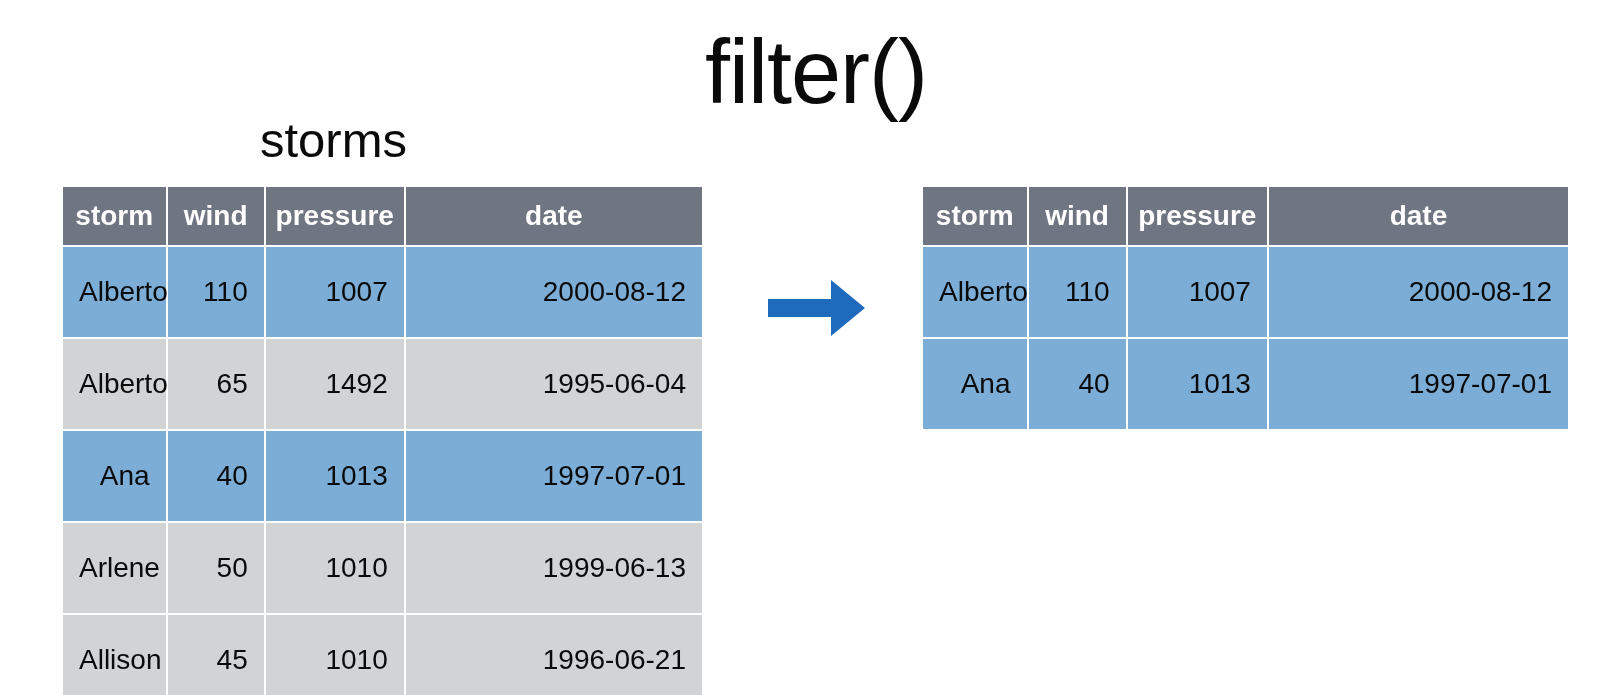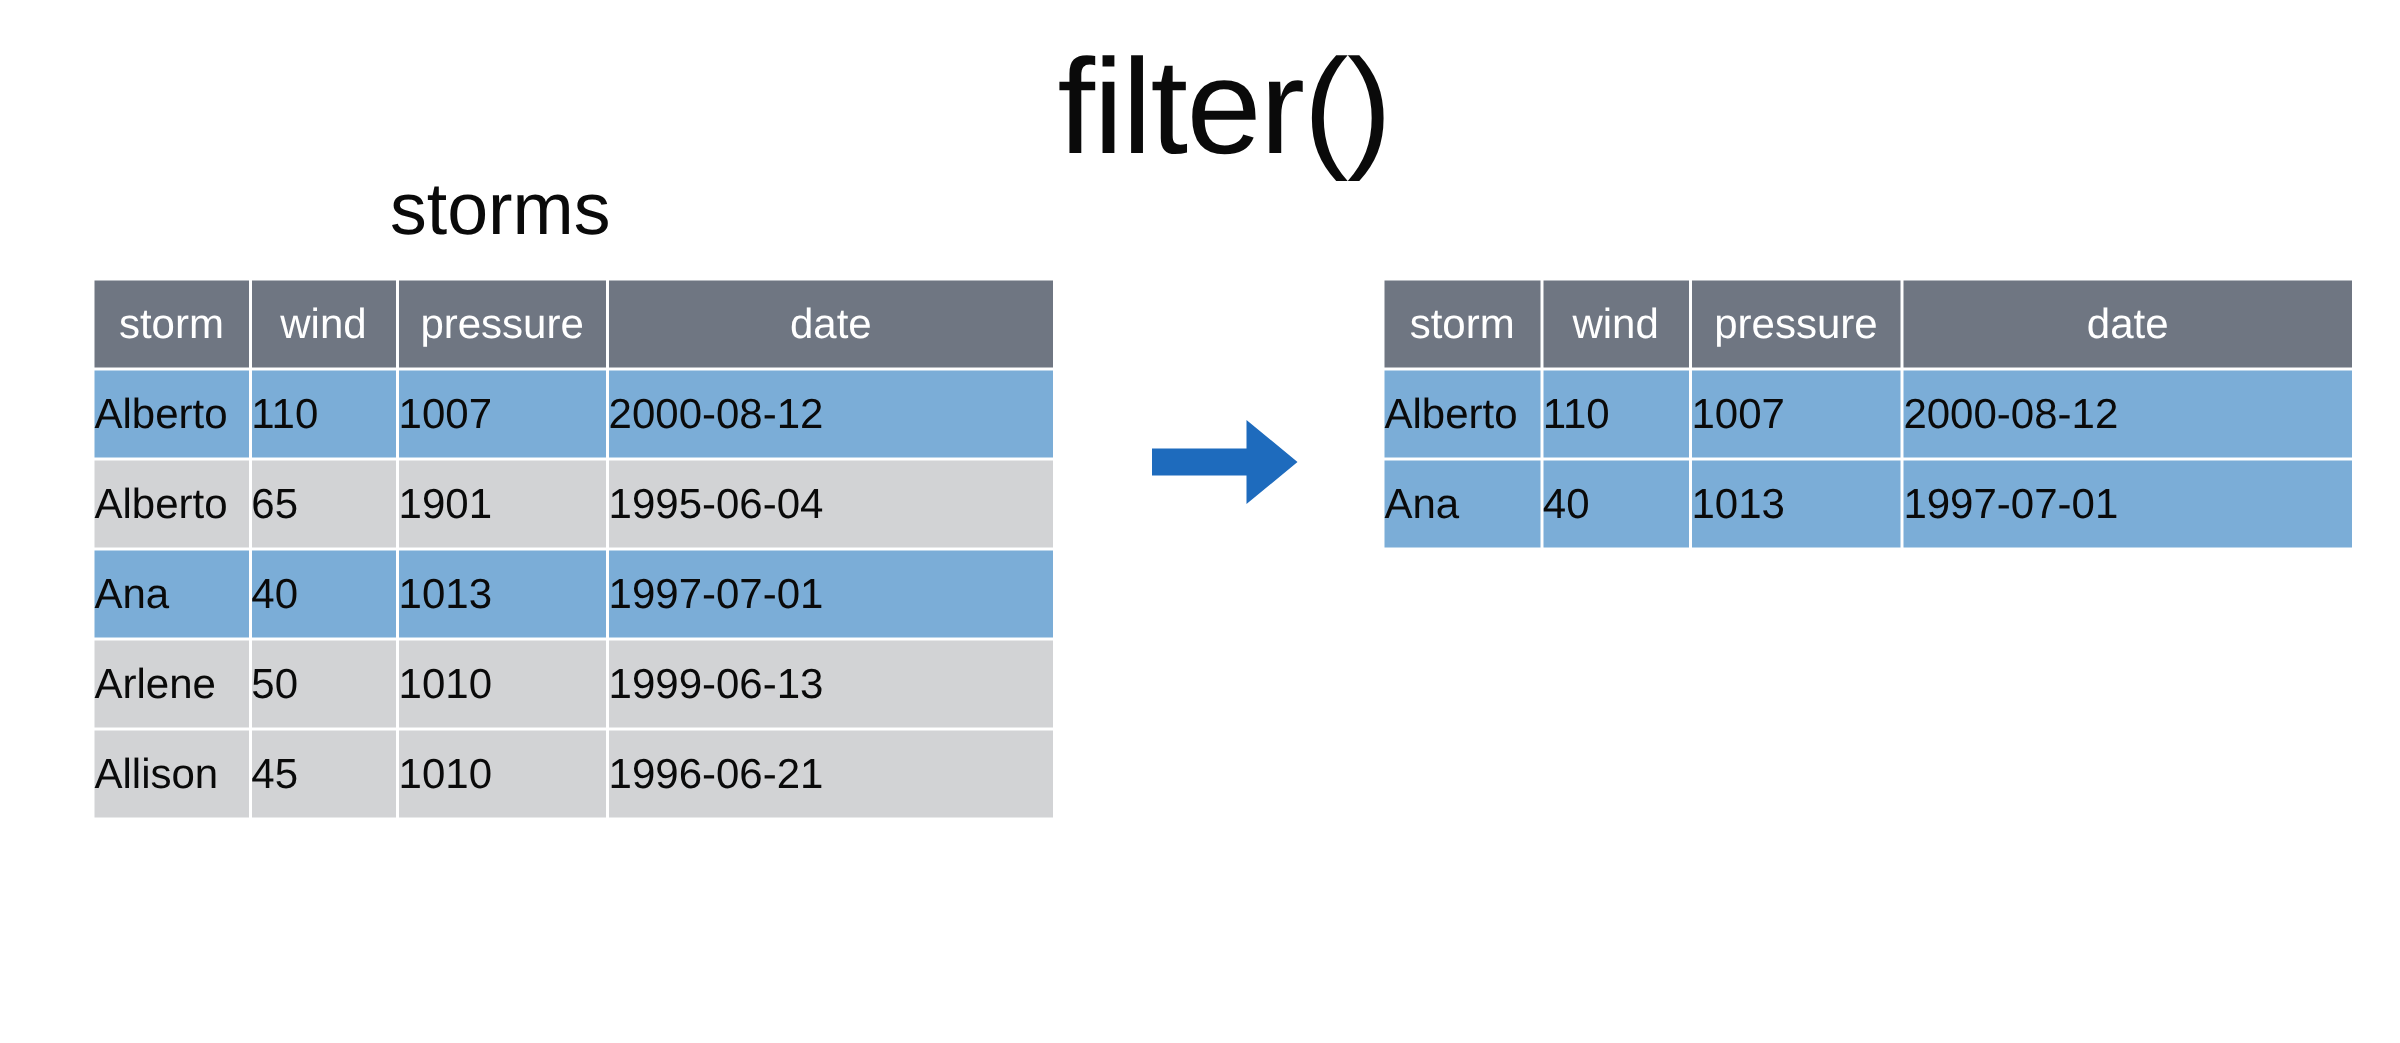--- a/index.html
+++ b/index.html
@@ -38,32 +38,32 @@
     border-collapse: separate;
     border-spacing: 2px;
     table-layout: fixed;
   }
   #source-table { left: 61px; top: 185px; width: 643px; }
   #result-table { left: 921px; top: 185px; width: 649px; }
 
   table.data th {
     background: var(--header-bg, #6F7682);
     color: var(--header-text, #ffffff);
-    font-weight: normal;
+    font-weight: bold;
     font-size: 28px;
     height: 58px;
     padding: 0;
     text-align: center;
     vertical-align: middle;
   }
   table.data td {
     font-size: 28px;
     height: 58px;
-    padding: 0;
-    text-align: left;
+    padding: 16px;
+    text-align: right;
     vertical-align: middle;
     color: var(--body-text, #0a0a0a);
   }
   table.data tr.highlight td { background: var(--highlight-row-bg, #7BADD7); }
   table.data tr.normal td    { background: var(--normal-row-bg, #D2D3D5); }
 
   col.c-storm    { width: 16.2%; }
   col.c-wind     { width: 15.2%; }
   col.c-pressure { width: 21.8%; }
   col.c-date     { width: 46.8%; }
@@ -99,21 +99,21 @@
   <tbody>
       <tr class="highlight">
         <td>Alberto</td>
         <td>110</td>
         <td>1007</td>
         <td>2000-08-12</td>
       </tr>
       <tr class="normal">
         <td>Alberto</td>
         <td>65</td>
-        <td>1901</td>
+        <td>1492</td>
         <td>1995-06-04</td>
       </tr>
       <tr class="highlight">
         <td>Ana</td>
         <td>40</td>
         <td>1013</td>
         <td>1997-07-01</td>
       </tr>
       <tr class="normal">
         <td>Arlene</td>

